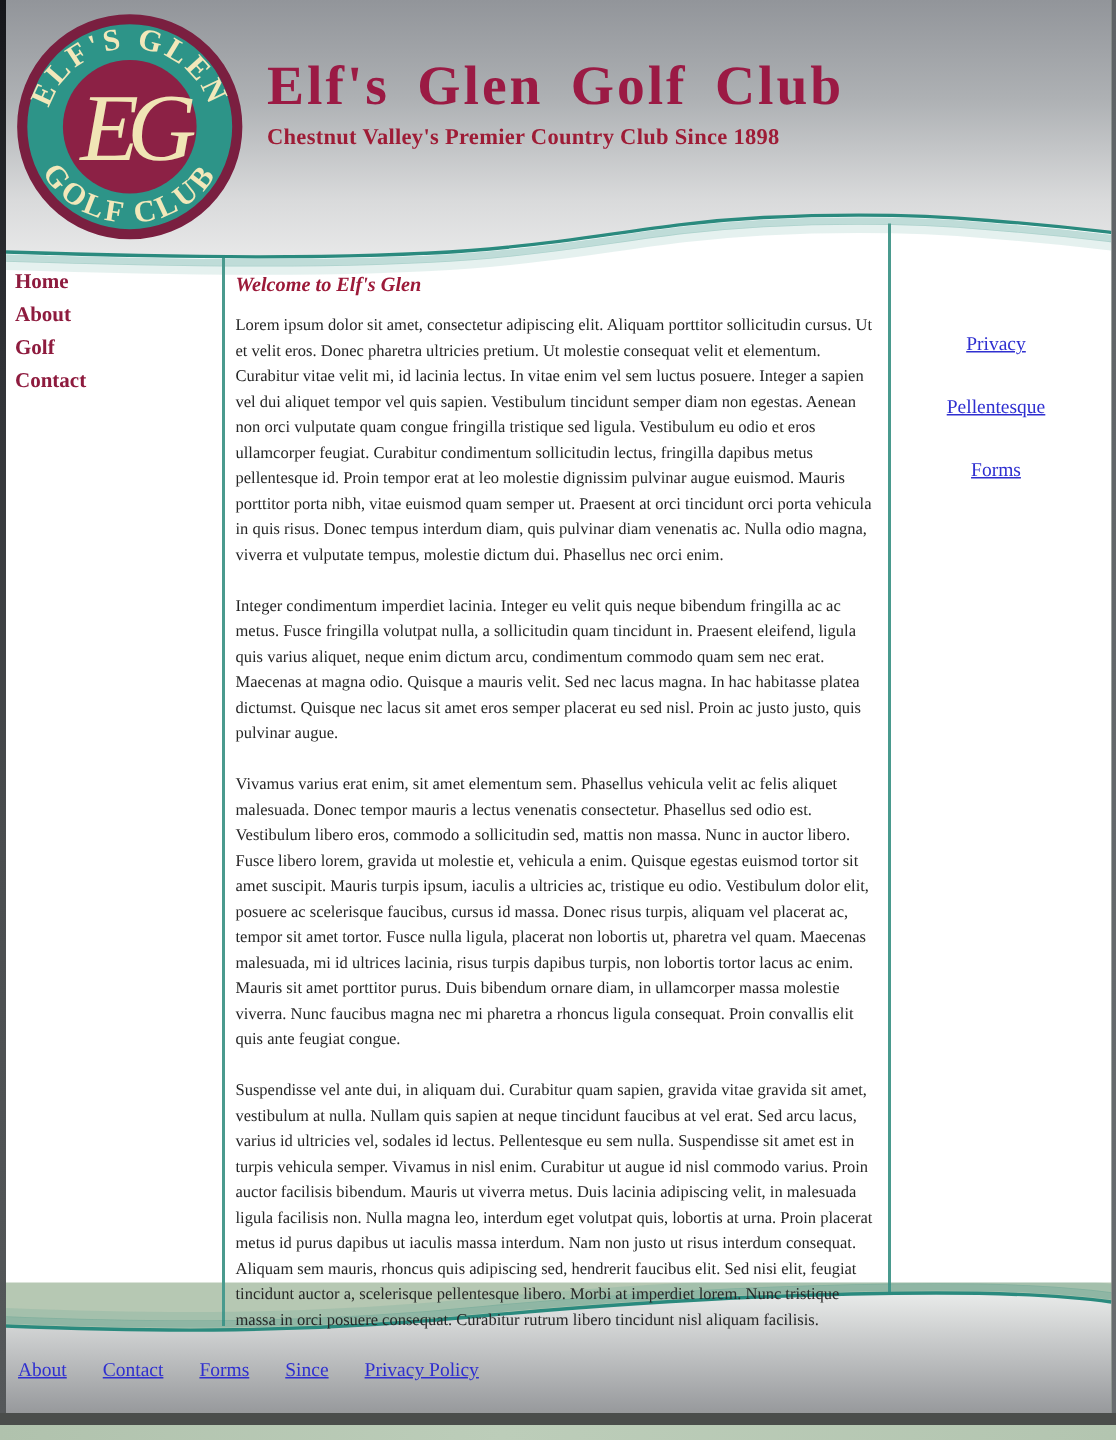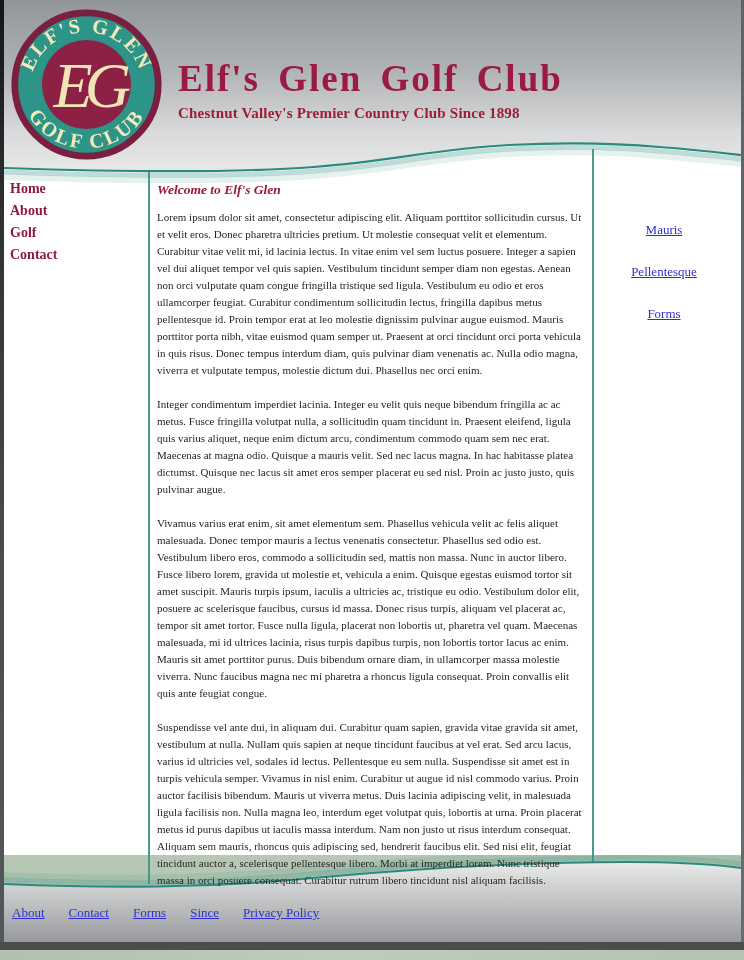--- a/index.html
+++ b/index.html
@@ -11,21 +11,21 @@
   
   #edge-left{position:absolute;left:0;top:0;width:4px;height:942px;z-index:6;
     background:linear-gradient(180deg,#15161a 0%,#303236 25%,#4a4d4f 60%,#55585a 100%);}
   #edge-right{position:absolute;left:741px;top:0;width:3px;height:942px;z-index:6;
     background:linear-gradient(180deg,#5f6366 0%,#686c6f 100%);}
   
   #header-bg{position:absolute;left:4px;top:0;width:737px;height:190px;z-index:0;
     background:linear-gradient(180deg,#92959a 0%,#aeb1b4 35%,#d9dadb 70%,#efefef 100%);}
   #header-wave{position:absolute;left:4px;top:0;width:737px;height:190px;z-index:1;}
   #logo{position:absolute;left:9px;top:7px;width:155px;height:155px;z-index:3;}
-  #title-block{position:absolute;left:178px;top:60px;z-index:2;}
+  #title-block{position:absolute;left:178px;top:39px;z-index:2;}
   #site-title{font-size:37px;font-weight:bold;color:#9b1a44;letter-spacing:2px;word-spacing:7px;line-height:38px;margin:0;}
   #site-subtitle{font-size:15px;font-weight:bold;color:#9e1c36;letter-spacing:0.2px;margin-top:7px;}
   
   #content-bg{position:absolute;left:4px;top:190px;width:737px;height:665px;background:#ffffff;z-index:0;}
   #divider-left{position:absolute;left:148px;top:172px;width:2px;height:712px;background:#4a9a8e;z-index:1;}
   #divider-right{position:absolute;left:592px;top:149px;width:2px;height:717px;background:#4a9a8e;z-index:1;}
   
   #nav{position:absolute;left:10px;top:181px;width:130px;z-index:2;}
   .nav-item{font-size:14px;font-weight:bold;color:#8e1b3e;line-height:15px;margin-bottom:7px;cursor:pointer;}
   
@@ -92,21 +92,21 @@
 
 <div id="main">
   <h1>Welcome to Elf's Glen</h1>
   <p>Lorem ipsum dolor sit amet, consectetur adipiscing elit. Aliquam porttitor sollicitudin cursus. Ut et velit eros. Donec pharetra ultricies pretium. Ut molestie consequat velit et elementum. Curabitur vitae velit mi, id lacinia lectus. In vitae enim vel sem luctus posuere. Integer a sapien vel dui aliquet tempor vel quis sapien. Vestibulum tincidunt semper diam non egestas. Aenean non orci vulputate quam congue fringilla tristique sed ligula. Vestibulum eu odio et eros ullamcorper feugiat. Curabitur condimentum sollicitudin lectus, fringilla dapibus metus pellentesque id. Proin tempor erat at leo molestie dignissim pulvinar augue euismod. Mauris porttitor porta nibh, vitae euismod quam semper ut. Praesent at orci tincidunt orci porta vehicula in quis risus. Donec tempus interdum diam, quis pulvinar diam venenatis ac. Nulla odio magna, viverra et vulputate tempus, molestie dictum dui. Phasellus nec orci enim.</p>
   <p>Integer condimentum imperdiet lacinia. Integer eu velit quis neque bibendum fringilla ac ac metus. Fusce fringilla volutpat nulla, a sollicitudin quam tincidunt in. Praesent eleifend, ligula quis varius aliquet, neque enim dictum arcu, condimentum commodo quam sem nec erat. Maecenas at magna odio. Quisque a mauris velit. Sed nec lacus magna. In hac habitasse platea dictumst. Quisque nec lacus sit amet eros semper placerat eu sed nisl. Proin ac justo justo, quis pulvinar augue.</p>
   <p>Vivamus varius erat enim, sit amet elementum sem. Phasellus vehicula velit ac felis aliquet malesuada. Donec tempor mauris a lectus venenatis consectetur. Phasellus sed odio est. Vestibulum libero eros, commodo a sollicitudin sed, mattis non massa. Nunc in auctor libero. Fusce libero lorem, gravida ut molestie et, vehicula a enim. Quisque egestas euismod tortor sit amet suscipit. Mauris turpis ipsum, iaculis a ultricies ac, tristique eu odio. Vestibulum dolor elit, posuere ac scelerisque faucibus, cursus id massa. Donec risus turpis, aliquam vel placerat ac, tempor sit amet tortor. Fusce nulla ligula, placerat non lobortis ut, pharetra vel quam. Maecenas malesuada, mi id ultrices lacinia, risus turpis dapibus turpis, non lobortis tortor lacus ac enim. Mauris sit amet porttitor purus. Duis bibendum ornare diam, in ullamcorper massa molestie viverra. Nunc faucibus magna nec mi pharetra a rhoncus ligula consequat. Proin convallis elit quis ante feugiat congue.</p>
   <p>Suspendisse vel ante dui, in aliquam dui. Curabitur quam sapien, gravida vitae gravida sit amet, vestibulum at nulla. Nullam quis sapien at neque tincidunt faucibus at vel erat. Sed arcu lacus, varius id ultricies vel, sodales id lectus. Pellentesque eu sem nulla. Suspendisse sit amet est in turpis vehicula semper. Vivamus in nisl enim. Curabitur ut augue id nisl commodo varius. Proin auctor facilisis bibendum. Mauris ut viverra metus. Duis lacinia adipiscing velit, in malesuada ligula facilisis non. Nulla magna leo, interdum eget volutpat quis, lobortis at urna. Proin placerat metus id purus dapibus ut iaculis massa interdum. Nam non justo ut risus interdum consequat. Aliquam sem mauris, rhoncus quis adipiscing sed, hendrerit faucibus elit. Sed nisi elit, feugiat tincidunt auctor a, scelerisque pellentesque libero. Morbi at imperdiet lorem. Nunc tristique massa in orci posuere consequat. Curabitur rutrum libero tincidunt nisl aliquam facilisis.</p>
 </div>
 
 <div id="sidebar">
-  <div class="side-link"><a class="blue-link">Mauris</a></div>
+  <div class="side-link"><a class="blue-link">Privacy</a></div>
   <div class="side-link"><a class="blue-link">Pellentesque</a></div>
   <div class="side-link"><a class="blue-link">Forms</a></div>
 </div>
 
 <svg id="footer-svg" viewBox="0 0 737 87" preserveAspectRatio="none">
   <defs>
     <linearGradient id="fgrad" x1="0" y1="0" x2="0" y2="1">
       <stop offset="0%" stop-color="#e9ebea"></stop>
       <stop offset="100%" stop-color="#97999c"></stop>
     </linearGradient>

